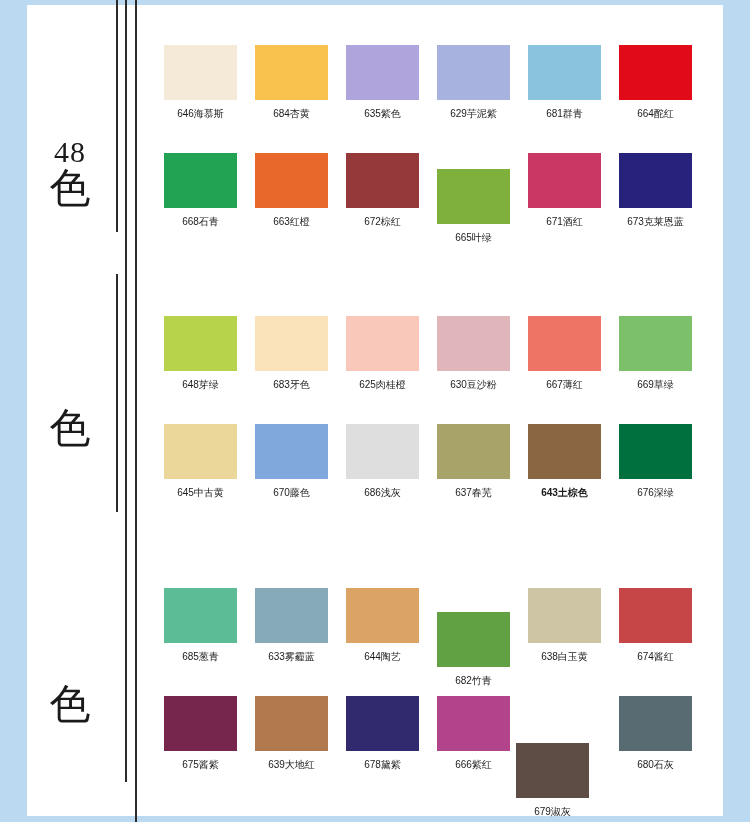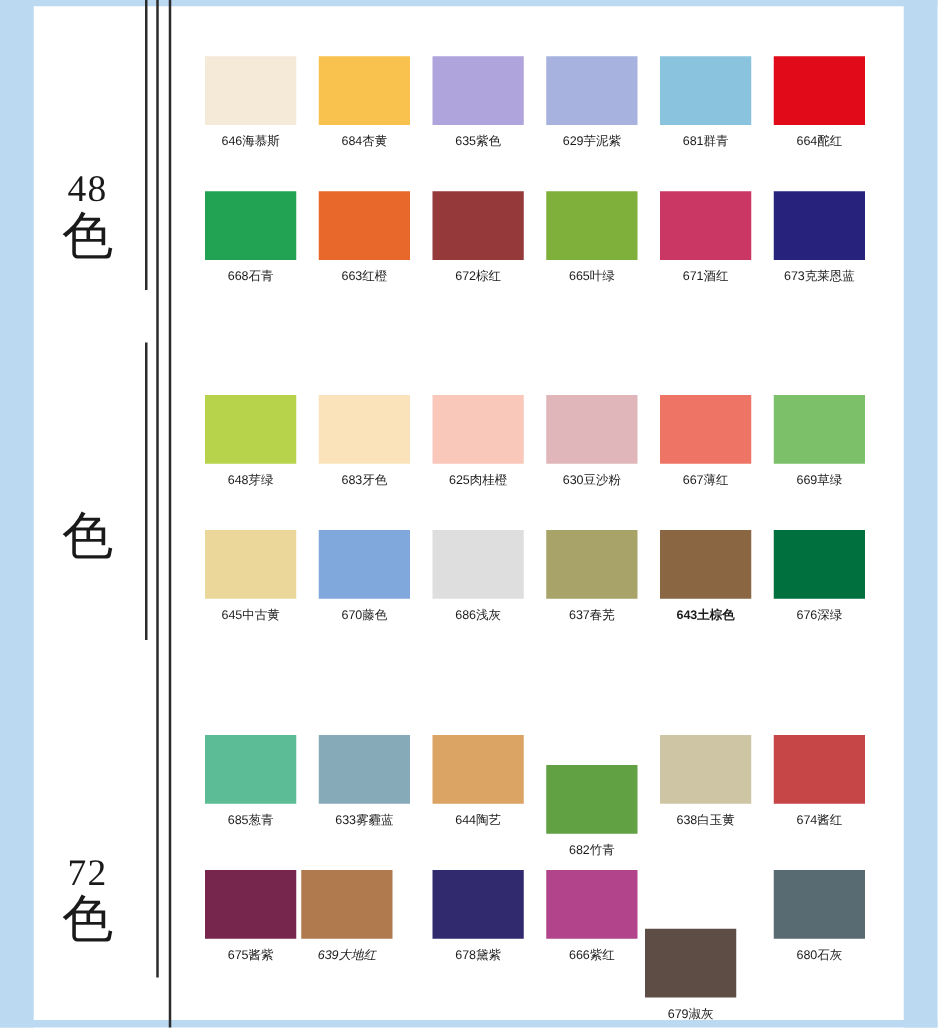--- a/index.html
+++ b/index.html
@@ -131,21 +131,21 @@
         <span class="chip-label">668石青</span>
       </div>
       <div class="cell" style="left:91px;">
         <span class="chip" style="background: rgb(231, 104, 42);"></span>
         <span class="chip-label">663红橙</span>
       </div>
       <div class="cell" style="left:182px;">
         <span class="chip" style="background: rgb(150, 57, 58);"></span>
         <span class="chip-label">672棕红</span>
       </div>
-      <div class="cell" style="left:273px;">
+      <div class="cell" style="left:273px;margin-top:16px;">
         <span class="chip" style="background: rgb(127, 176, 60);"></span>
         <span class="chip-label">665叶绿</span>
       </div>
       <div class="cell" style="left:364px;">
         <span class="chip" style="background: rgb(202, 55, 100);"></span>
         <span class="chip-label">671酒红</span>
       </div>
       <div class="cell" style="left:455px;">
         <span class="chip" style="background: rgb(39, 35, 124);"></span>
         <span class="chip-label">673克莱恩蓝</span>
@@ -205,21 +205,20 @@
         <span class="chip-label">643土棕色</span>
       </div>
       <div class="cell" style="left:455px;">
         <span class="chip" style="background: rgb(0, 112, 63);"></span>
         <span class="chip-label">676深绿</span>
       </div>
     </div>
   </div>
 
   <div class="group-label" style="top:684px;">
-    <span class="num">72</span>
     <span class="se">色</span>
   </div>
   <div class="group" style="top:588px;">
     <div class="row" style="top:0px;">
       <div class="cell" style="left:0px;">
         <span class="chip" style="background: rgb(91, 188, 149);"></span>
         <span class="chip-label">685葱青</span>
       </div>
       <div class="cell" style="left:91px;">
         <span class="chip" style="background: rgb(135, 170, 184);"></span>
@@ -240,21 +239,21 @@
       <div class="cell" style="left:455px;">
         <span class="chip" style="background: rgb(198, 70, 71);"></span>
         <span class="chip-label">674酱红</span>
       </div>
     </div>
     <div class="row" style="top:108px;">
       <div class="cell" style="left:0px;">
         <span class="chip" style="background: rgb(118, 37, 76);"></span>
         <span class="chip-label">675酱紫</span>
       </div>
-      <div class="cell" style="left:77px;font-style:italic;">
+      <div class="cell" style="left:91px;">
         <span class="chip" style="background: rgb(177, 122, 78);"></span>
         <span class="chip-label">639大地红</span>
       </div>
       <div class="cell" style="left:182px;">
         <span class="chip" style="background: rgb(50, 42, 110);"></span>
         <span class="chip-label">678黛紫</span>
       </div>
       <div class="cell" style="left:273px;">
         <span class="chip" style="background: rgb(178, 68, 139);"></span>
         <span class="chip-label">666紫红</span>

